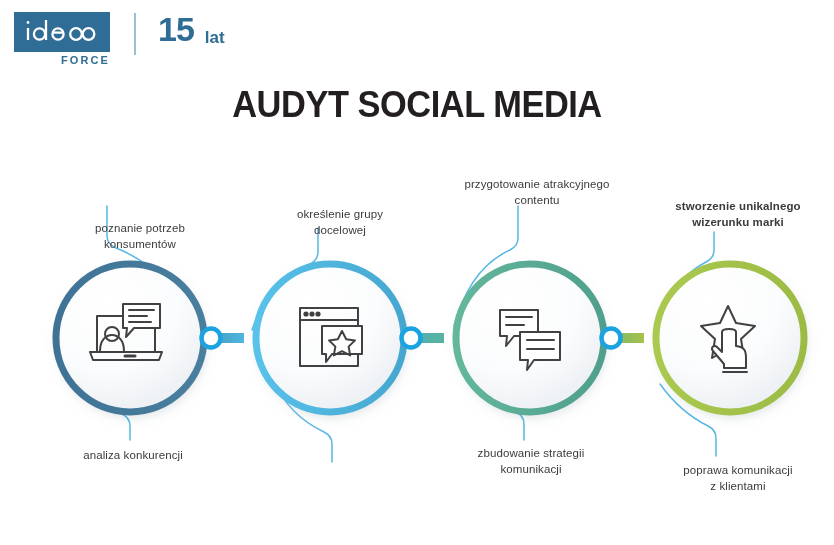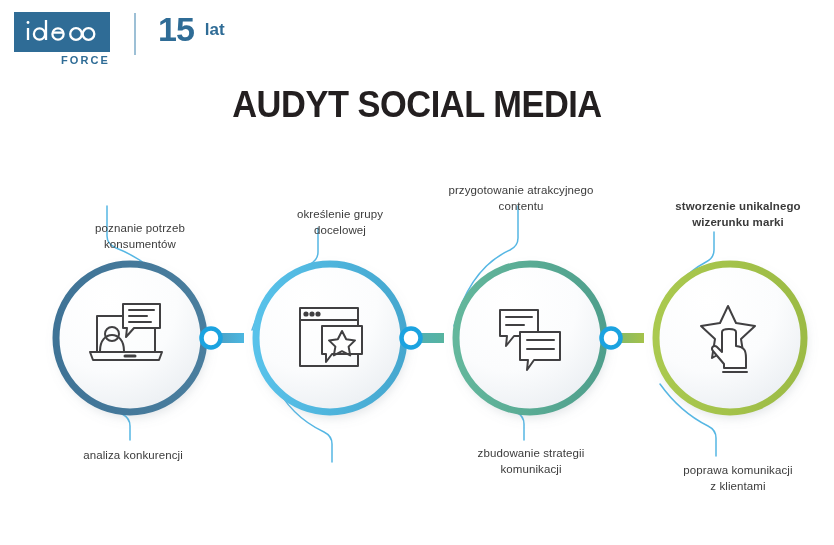--- a/index.html
+++ b/index.html
@@ -54,21 +54,21 @@
     width: 2px;
     height: 42px;
     background: #9dc0d6;
     margin-left: 24px;
     margin-top: 1px;
   }
   .logo-years {
     margin-left: 22px;
     color: #2f6c96;
     display: flex;
-    align-items: center;
+    align-items: flex-end;
     line-height: 1;
   }
   .logo-years .num {
     font-size: 34px;
     font-weight: bold;
     letter-spacing: -1px;
   }
   .logo-years .lat {
     font-size: 17px;
     font-weight: bold;
@@ -103,21 +103,21 @@
   .caption {
     position: absolute;
     text-align: center;
     font-size: 11.5px;
     line-height: 1.42;
     color: #3b3b3b;
     letter-spacing: 0.1px;
   }
   .cap-1 { left: 50px;  top: 176px; width: 180px; margin-top: 44px; }
   .cap-2 { left: 250px; top: 206px; width: 180px; }
-  .cap-3 { left: 428px; top: 176px; width: 186px; margin-top: 6px; }
+  .cap-3 { left: 444px; top: 176px; width: 186px; }
   .cap-4 { left: 648px; top: 198px; width: 180px; font-weight: bold; }
   .cap-5 { left: 40px;  top: 447px; width: 186px; text-align: center; }
   .cap-6 { left: 248px; top: 467px; width: 186px; }
   .cap-7 { left: 438px; top: 445px; width: 186px; }
   .cap-8 { left: 645px; top: 462px; width: 186px; }
 </style>
 </head>
 <body>
 
 <div class="stage">

